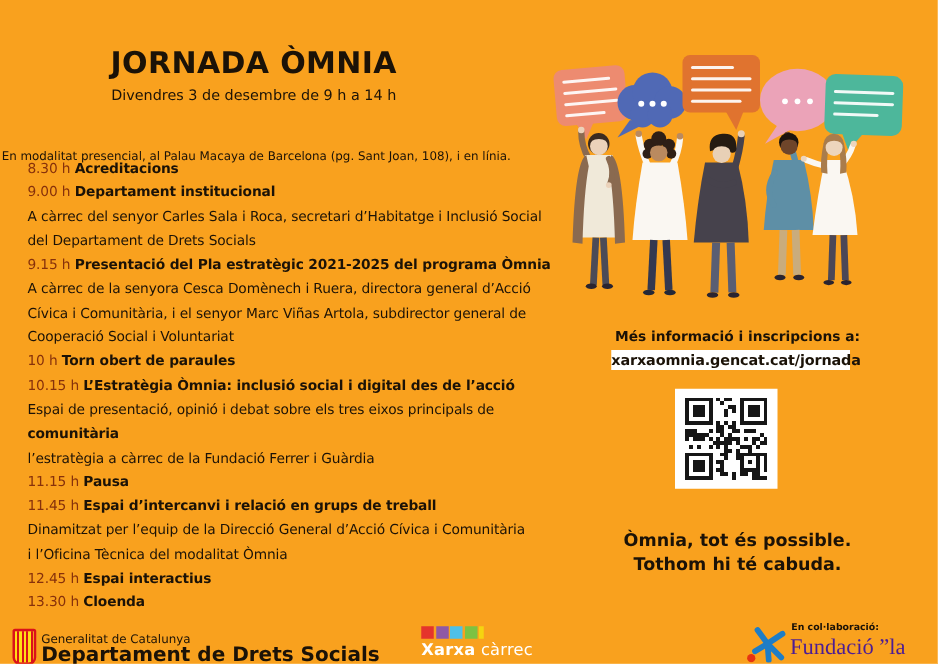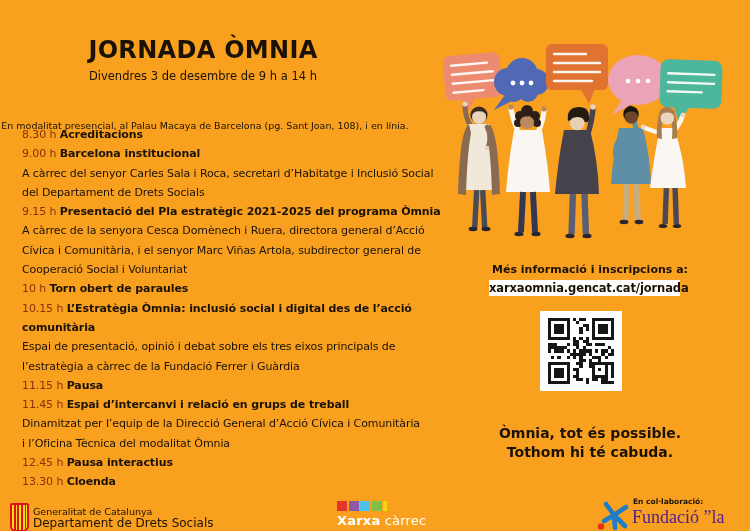--- a/index.html
+++ b/index.html
@@ -20,21 +20,21 @@
   .info-label{left:430px;top:263px;width:320px;text-align:center;font-weight:bold;font-size:11px;}
   .url-box{left:489px;top:280px;width:191px;height:16px;background:#fff;text-align:right;
            font-weight:bold;font-size:11.5px;line-height:16.5px;letter-spacing:-.1px;cursor:pointer;}
   .qr-box{left:540px;top:311px;width:82px;height:80px;background:#fff;}
   .qr-box svg{display:block;width:66px;height:66px;margin:7px auto 0;shape-rendering:crispEdges;}
   .tagline{left:430px;top:424px;width:320px;text-align:center;font-weight:bold;font-size:14px;line-height:18.5px;}
   .senyera{left:10px;top:503px;width:15px;height:25px;
            background:repeating-linear-gradient(90deg,#FFDD15 0 1.8px,#DA121A 1.8px 3.6px);
            border:2px solid #DA121A;border-radius:2px 2px 6px 6px;}
   .gencat-text{left:33px;top:506px;font-size:9.5px;line-height:11.5px;}
-  .gencat-text .l2{font-weight:normal;font-size:12px;}
+  .gencat-text .l2{font-weight:bold;font-size:16px;}
   .xarxa{left:337px;top:501px;}
   .xarxa-squares{display:flex;gap:1.5px;height:10px;}
   .xarxa-squares span{display:block;width:10px;height:10px;}
   .sq1{background:var(--sq1,#E5342C);} .sq2{background:var(--sq2,#9059A5);}
   .sq3{background:var(--sq3,#4FC0E8);} .sq4{background:var(--sq4,#7DC242);}
   .sq5{background:var(--sq5,#F5D410);width:4px !important;}
   .xarxa-text{margin-top:2px;font-size:13px;color:#fff;letter-spacing:.2px;}
   .xarxa-text .bold{font-weight:bold;}
   .collab{left:633px;top:497px;font-size:7.5px;font-weight:bold;}
   .caixa-star{left:596px;top:500px;width:36px;height:30px;}
@@ -44,37 +44,37 @@
 <body>
 
 <div class="poster">
 
   <h1 class="abs title">JORNADA ÒMNIA</h1>
   <div class="abs subtitle1">Divendres 3 de desembre de 9 h a 14 h</div>
   <div class="abs subtitle2">En modalitat presencial, al Palau Macaya de Barcelona (pg. Sant Joan, 108), i en línia.</div>
 
   <div class="abs schedule">
       <div><span class="sched-time">8.30 h </span><span class="sched-title">Acreditacions</span></div>
-      <div><span class="sched-time">9.00 h </span><span class="sched-title">Barcelona institucional</span></div>
+      <div><span class="sched-time">9.00 h </span><span class="sched-title">Departament institucional</span></div>
       <div><span>A càrrec del senyor Carles Sala i Roca, secretari d’Habitatge i Inclusió Social</span></div>
       <div><span>del Departament de Drets Socials</span></div>
       <div><span class="sched-time">9.15 h </span><span class="sched-title">Presentació del Pla estratègic 2021-2025 del programa Òmnia</span></div>
       <div><span>A càrrec de la senyora Cesca Domènech i Ruera, directora general d’Acció</span></div>
       <div><span>Cívica i Comunitària, i el senyor Marc Viñas Artola, subdirector general de</span></div>
       <div><span>Cooperació Social i Voluntariat</span></div>
       <div><span class="sched-time">10 h </span><span class="sched-title">Torn obert de paraules</span></div>
       <div><span class="sched-time">10.15 h </span><span class="sched-title">L’Estratègia Òmnia: inclusió social i digital des de l’acció</span></div>
+      <div><span>Espai de presentació, opinió i debat sobre els tres eixos principals de</span></div>
       <div><span class="sched-title">comunitària</span></div>
-      <div><span>Espai de presentació, opinió i debat sobre els tres eixos principals de</span></div>
       <div><span>l’estratègia a càrrec de la Fundació Ferrer i Guàrdia</span></div>
       <div><span class="sched-time">11.15 h </span><span class="sched-title">Pausa</span></div>
       <div><span class="sched-time">11.45 h </span><span class="sched-title">Espai d’intercanvi i relació en grups de treball</span></div>
       <div><span>Dinamitzat per l’equip de la Direcció General d’Acció Cívica i Comunitària</span></div>
       <div><span>i l’Oficina Tècnica del modalitat Òmnia</span></div>
-      <div><span class="sched-time">12.45 h </span><span class="sched-title">Pausa interactius</span></div>
+      <div><span class="sched-time">12.45 h </span><span class="sched-title">Espai interactius</span></div>
       <div><span class="sched-time">13.30 h </span><span class="sched-title">Cloenda</span></div>
     </div>
 
   <svg class="abs illustration" viewBox="0 0 320 242" aria-hidden="true">
 
     <g transform="rotate(-5 42 56)">
       <rect x="14" y="34" width="57" height="45" rx="7" style="fill:var(--bubble1,#ED8B70)"></rect>
       <path d="M28 76 L36 91 L44 76 Z" style="fill:var(--bubble1,#ED8B70)"></path>
       <g stroke="#fff" stroke-width="2.4" stroke-linecap="round" opacity="0.92">
         <line x1="22" y1="44" x2="58" y2="44"></line>

